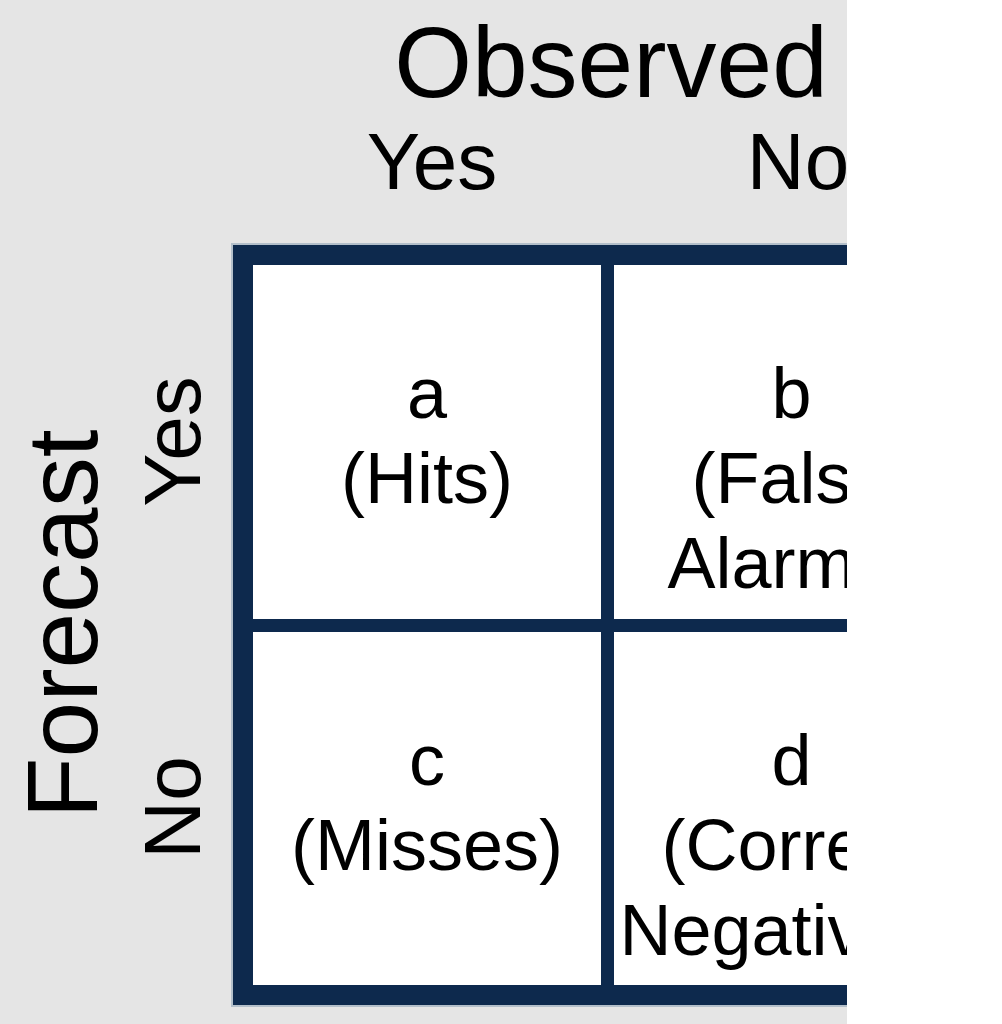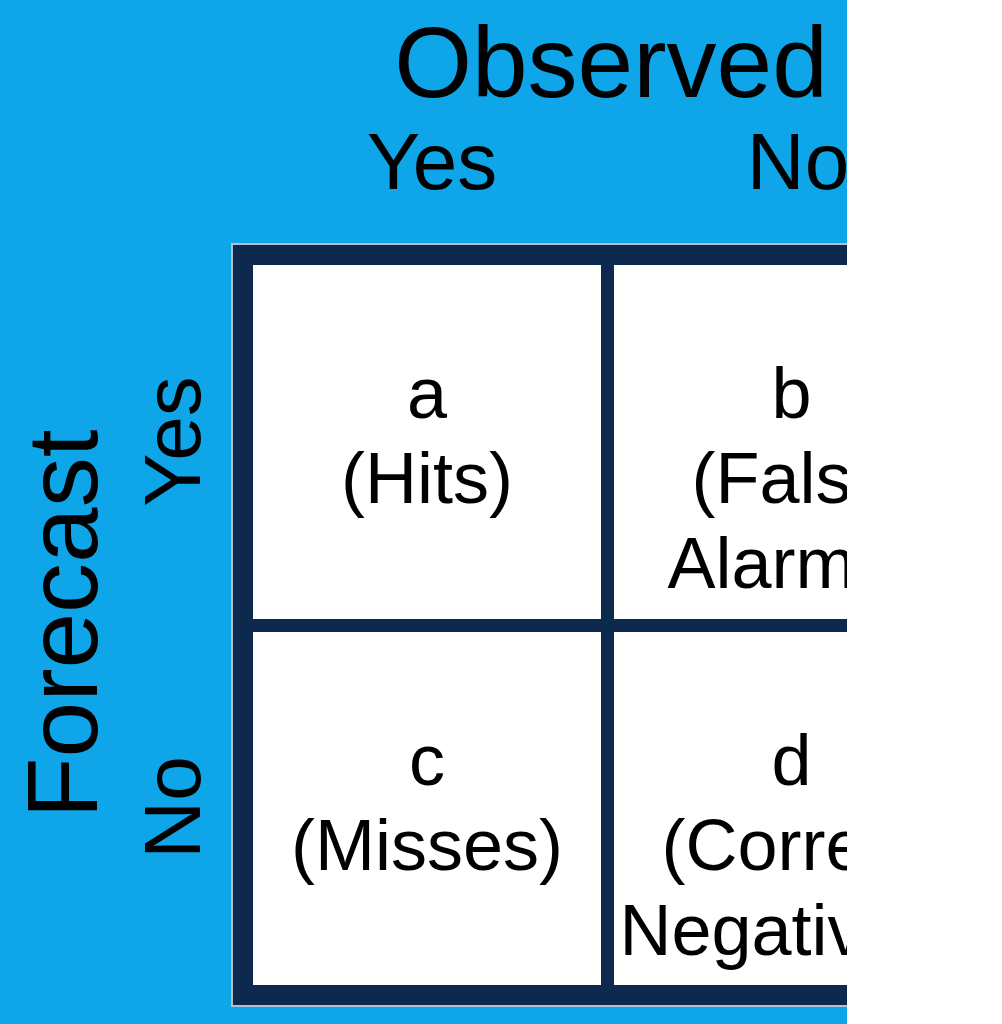--- a/index.html
+++ b/index.html
@@ -4,21 +4,21 @@
 <style>
   html, body {
     margin: 0;
     padding: 0;
     background: #ffffff;
   }
   .canvas {
     position: relative;
     width: 847px;
     height: 1024px;
-    background: #0ea5e9;
+    background: #e5e5e5;
     font-family: "Liberation Sans", sans-serif;
     color: #000000;
     overflow: hidden;
   }
   
   .col-axis-title {
     position: absolute;
     left: 233px;
     top: 6px;
     width: 756px;

